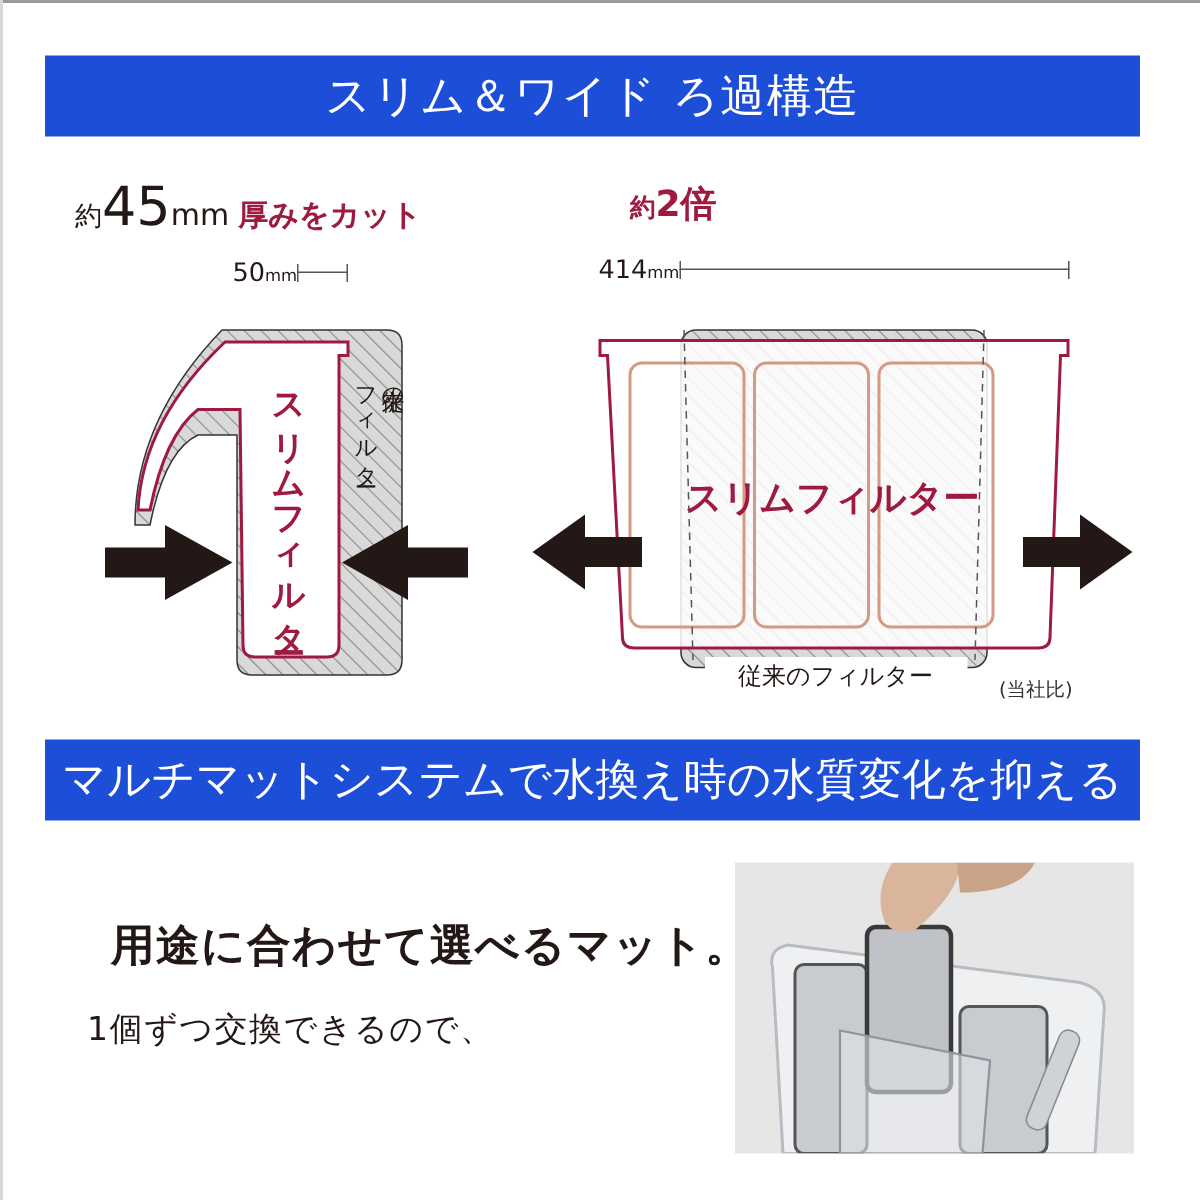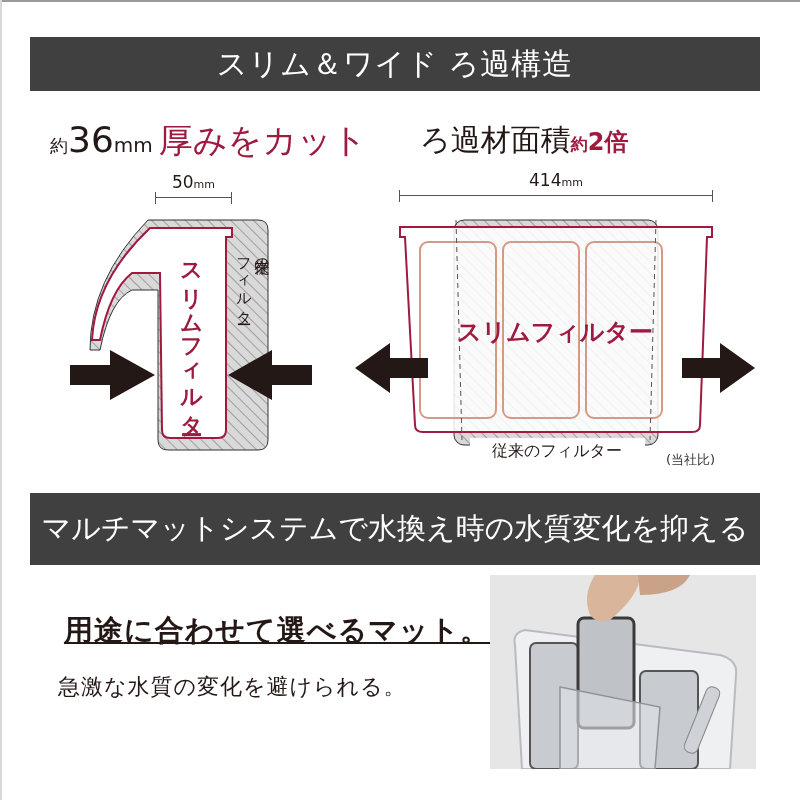--- a/index.html
+++ b/index.html
@@ -4,72 +4,71 @@
 <style>
   html, body { margin:0; padding:0; }
   body {
     width:800px; height:800px; background:#ffffff; position:relative; overflow:hidden;
     font-family:"DejaVu Sans", "Liberation Sans", sans-serif; color:#231815;
   }
   .frame-top { position:absolute; left:0; top:0; width:800px; height:2px; background:#9a9a9a; }
   .frame-left { position:absolute; left:0; top:0; width:2px; height:800px; background:#d8d8d8; }
 
   .banner {
-    position:absolute; left:30px; width:730px; background:#404040; color:#ffffff;
+    position:absolute; left:30px; width:730px; background:#1d4ed8; color:#ffffff;
     display:flex; align-items:center; justify-content:center;
     font-weight:normal; letter-spacing:1px;
   }
   .banner-1 { top:37px; height:54px; font-size:30px; }
-  .banner-2 { top:493px; height:72px; font-size:29px; letter-spacing:0;font-family:Liberation Mono, monospace; }
+  .banner-2 { top:493px; height:54px; font-size:29px; letter-spacing:0;font-family:Liberation Mono, monospace; }
 
   .heading-left { position:absolute; left:50px; top:118px; display:flex; align-items:baseline; white-space:nowrap; }
   .heading-left .small { font-size:18px; color:#231815; }
   .heading-left .big { font-size:36px; color:#231815; }
   .heading-left .unit { font-size:20px; color:#231815; margin-right:6px; }
-  .heading-left .accent { font-size:34px; color:#9e1a3f; font-weight:normal; }
+  .heading-left .accent { font-size:20px; color:#9e1a3f; font-weight:bold; }
 
   .heading-right { position:absolute; left:420px; top:120px; display:flex; align-items:baseline; white-space:nowrap; }
   .heading-right .main { font-size:30px; color:#231815; }
   .heading-right .small { font-size:17px; color:#9e1a3f; font-weight:bold; }
   .heading-right .accent { font-size:24px; color:#9e1a3f; font-weight:bold; }
 
-  .dim { position:absolute; display:flex; flex-direction:column; align-items:center; }
+  .dim { position:absolute; display:flex; flex-direction:row; align-items:center; }
   .dim .label { font-size:17px; color:#231815; white-space:nowrap; }
   .dim .label .u { font-size:11px; }
   .dim .line { position:relative; width:100%; height:12px; }
   .dim .line::before { content:""; position:absolute; left:0; right:0; top:5px; height:1px; background:#555; }
   .dim .line::after { content:""; position:absolute; left:0; right:0; top:0; height:12px; border-left:1px solid #555; border-right:1px solid #555; }
 
   .diagram { position:absolute; }
   .note { position:absolute; left:666px; top:451px; font-size:13px; color:#333; white-space:nowrap; }
 
-  .sub-title { position:absolute; left:64px; top:611px; font-size:29px; color:#231815; white-space:nowrap; font-weight:bold; letter-spacing:1px;text-decoration:underline; }
+  .sub-title { position:absolute; left:74px; top:611px; font-size:29px; color:#231815; white-space:nowrap; font-weight:bold; letter-spacing:1px; }
   .body-text { position:absolute; left:58px; top:671px; font-size:22px; color:#231815; line-height:32px; white-space:nowrap; letter-spacing:1px; }
 
   .photo { position:absolute; left:490px; top:575px; width:266px; height:194px; background:#e8e8e8; overflow:hidden; }
 </style>
 </head>
 <body>
 
 <div class="frame-top"></div>
 <div class="frame-left"></div>
 
 <div class="banner banner-1">
   <span>スリム＆ワイド ろ過構造</span>
 </div>
 
 <div class="heading-left">
   <span class="small">約</span>
-  <span class="big">36</span>
+  <span class="big">45</span>
   <span class="unit">mm</span>
   <span class="accent">厚みをカット</span>
 </div>
 
 <div class="heading-right">
-  <span class="main">ろ過材面積</span>
   <span class="small">約</span>
   <span class="accent">2倍</span>
 </div>
 
 <div class="dim" style="left:155px; top:172px; width:77px;">
   <span class="label"><span>50</span><span class="u">mm</span></span>
   <div class="line"></div>
 </div>
 
 <div class="dim" style="left:399px; top:170px; width:314px;">
@@ -123,21 +122,21 @@
 </svg>
 
 <div class="note">(当社比)</div>
 
 <div class="banner banner-2">
   <span>マルチマットシステムで水換え時の水質変化を抑える</span>
 </div>
 
 <div class="sub-title">用途に合わせて選べるマット。</div>
 <div class="body-text">
-  <div>急激な水質の変化を避けられる。</div>
+  <div>1個ずつ交換できるので、</div>
 </div>
 
 <div class="photo">
   <svg width="266" height="194" viewBox="0 0 266 194">
     <rect width="266" height="194" fill="#e6e6e6"></rect>
 
     <path d="M25 70 Q22 58 35 55 L230 80 Q248 85 246 100 L240 194 L32 194 Z" fill="#f2f4f6" fill-opacity="0.7" stroke="#b8bcc2" stroke-width="2"></path>
 
     <rect x="40" y="68" width="48" height="126" rx="6" fill="#c8ccd0" stroke="#555" stroke-width="2"></rect>
     <rect x="150" y="96" width="58" height="98" rx="6" fill="#c8ccd0" stroke="#555" stroke-width="2"></rect>

